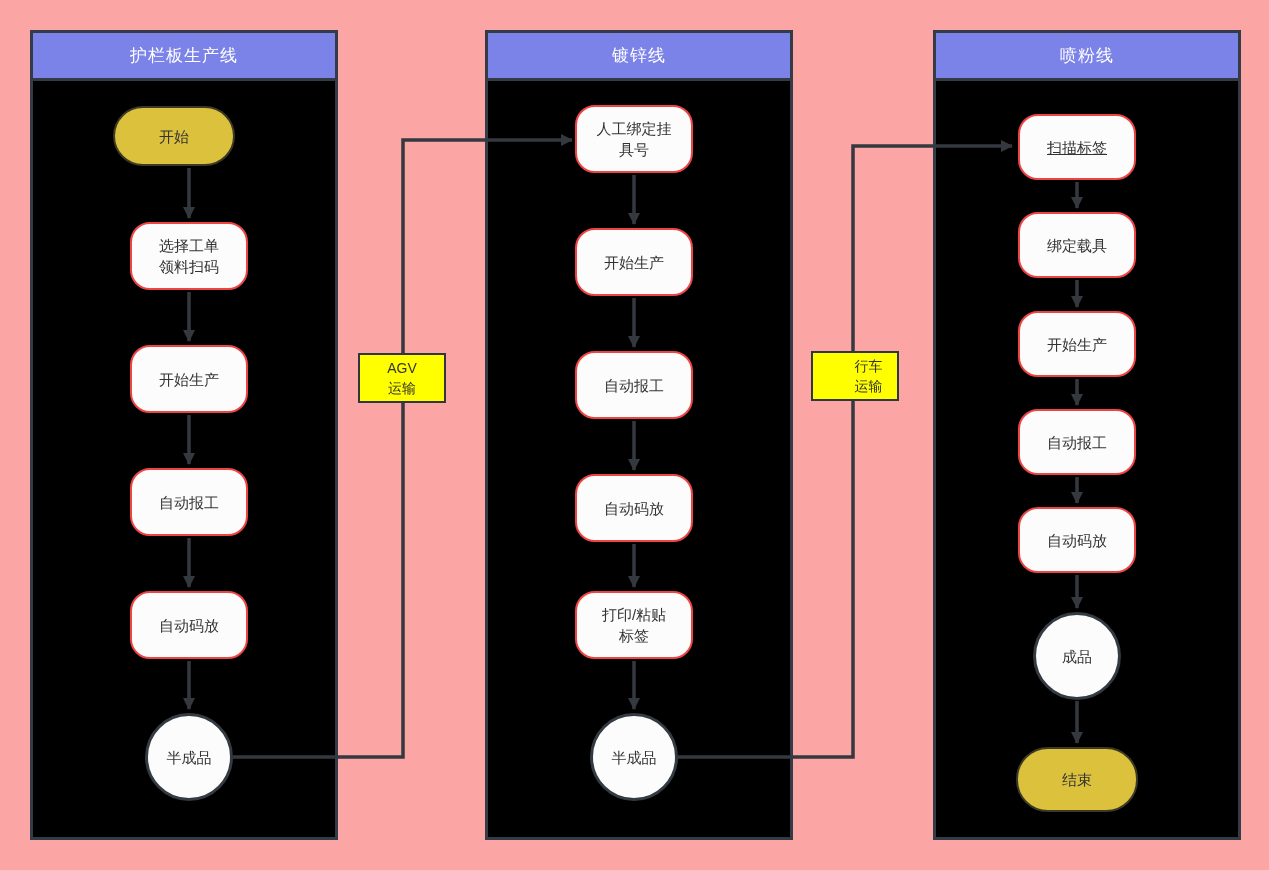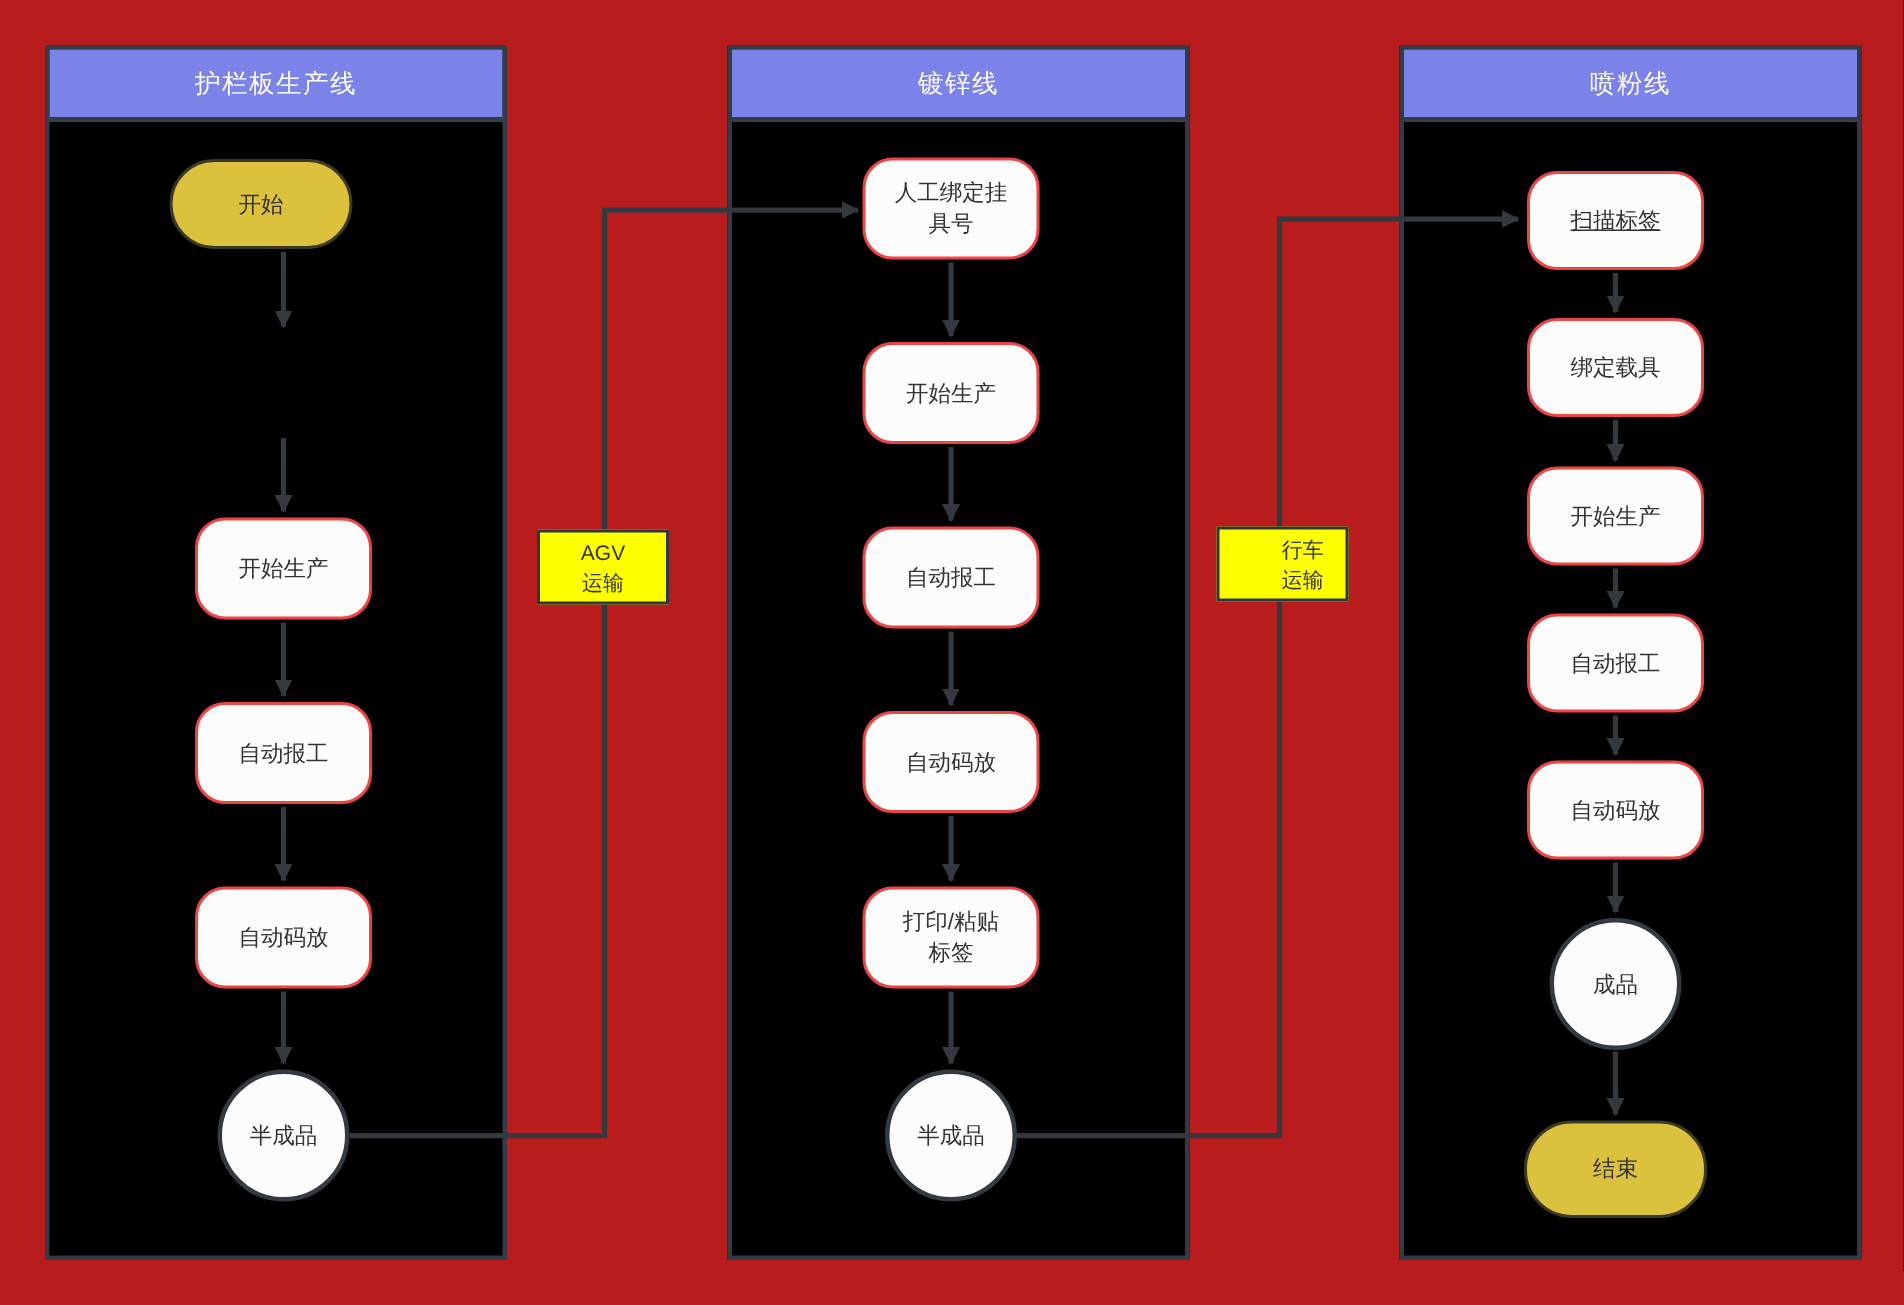--- a/index.html
+++ b/index.html
@@ -1,17 +1,17 @@
 <!DOCTYPE html>
 <html><head>
 <meta charset="utf-8">
 <style>
   html,body { margin:0; padding:0; background:#000; }
   .canvas {
-    position:relative; width:1269px; height:870px; background:#b91c1c;
+    position:relative; width:1269px; height:870px; background:#fca5a5;
     font-family:"Liberation Sans","DejaVu Sans",sans-serif; overflow:hidden;
   }
   .lane {
     position:absolute; top:30px; height:810px; box-sizing:border-box;
     border:3px solid #333b46; background:#000; z-index:1;
   }
   .lane-header {
     height:48px; box-sizing:border-box; background:#7b83e8;
     border-bottom:3px solid #333b46; color:#ffffff; font-size:17px; letter-spacing:1px;
     display:flex; align-items:center; justify-content:center;
@@ -74,20 +74,22 @@
       <line x1="1077" y1="477" x2="1077" y2="503" marker-end="url(#ah)"></line>
       <line x1="1077" y1="575" x2="1077" y2="608" marker-end="url(#ah)"></line>
       <line x1="1077" y1="701" x2="1077" y2="743" marker-end="url(#ah)"></line>
 
       <polyline points="233,757 403,757 403,140 572,140" marker-end="url(#ah)"></polyline>
       <polyline points="678,757 853,757 853,146 1012,146" marker-end="url(#ah)"></polyline>
     </g>
   </svg>
 
   <div class="node terminal" style="left:113px; top:106px; width:122px; height:60px;">开始</div>
+  <div class="node process" style="left:130px; top:222px; width:118px; height:68px;">选择工单
+领料扫码</div>
   <div class="node process" style="left:130px; top:345px; width:118px; height:68px;">开始生产</div>
   <div class="node process" style="left:130px; top:468px; width:118px; height:68px;">自动报工</div>
   <div class="node process" style="left:130px; top:591px; width:118px; height:68px;">自动码放</div>
   <div class="node circle" style="left:145px; top:713px; width:88px; height:88px;">半成品</div>
 
   <div class="node process" style="left:575px; top:105px; width:118px; height:68px;">人工绑定挂
 具号</div>
   <div class="node process" style="left:575px; top:228px; width:118px; height:68px;">开始生产</div>
   <div class="node process" style="left:575px; top:351px; width:118px; height:68px;">自动报工</div>
   <div class="node process" style="left:575px; top:474px; width:118px; height:68px;">自动码放</div>

